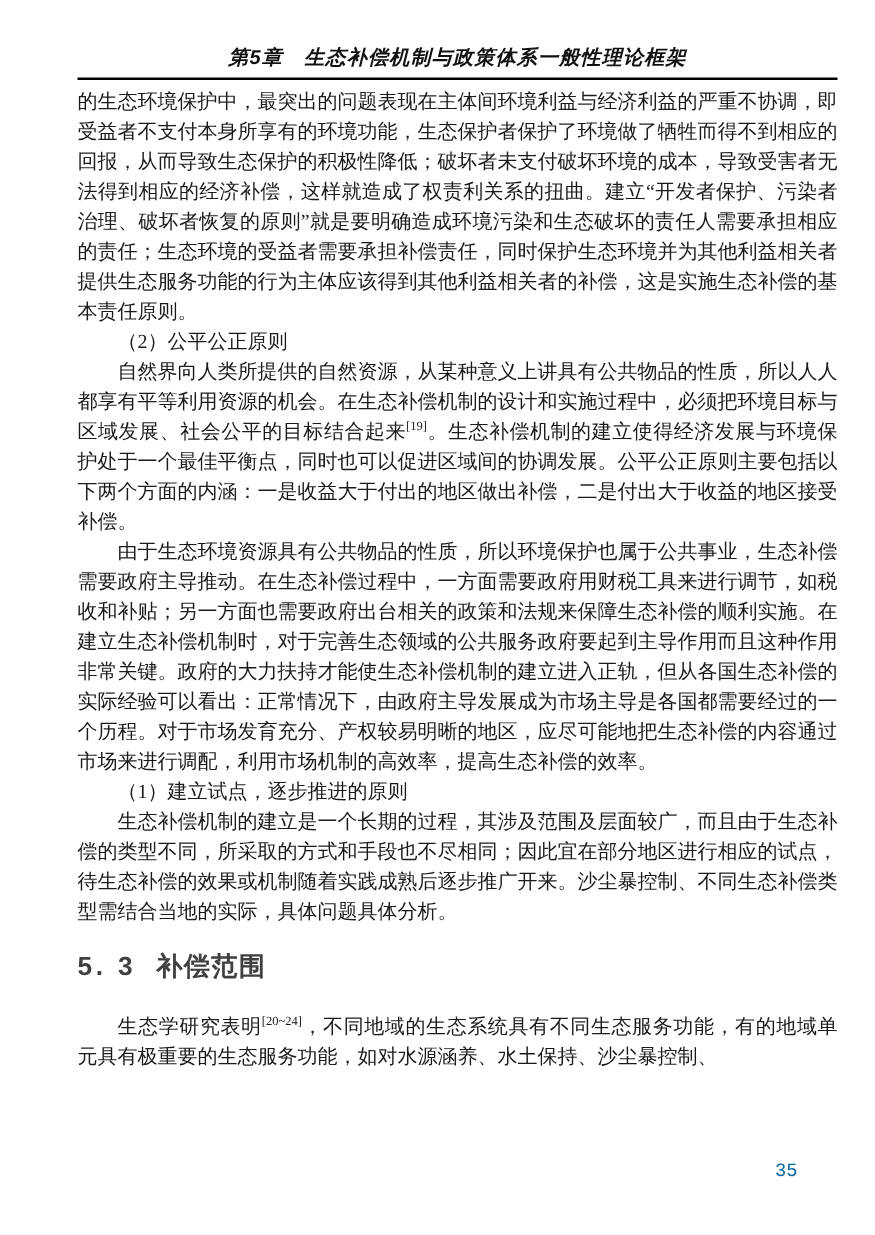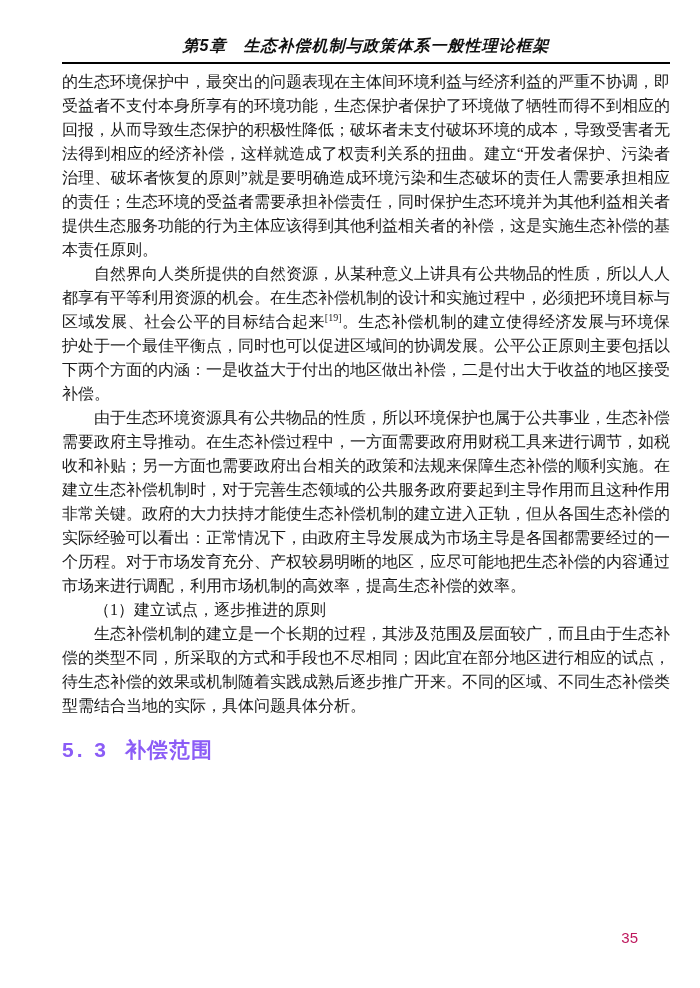--- a/index.html
+++ b/index.html
@@ -40,45 +40,47 @@
     font-size: 10px;
     line-height: 0;
     vertical-align: super;
     letter-spacing: 0;
   }
   .section-heading {
     margin: 20px 0 24px 0;
     font-family: "Liberation Sans", "DejaVu Sans", sans-serif;
     font-weight: bold;
     font-size: 21px;
-    color: #8b5cf6;
+    color: #404040;
     letter-spacing: 1px;
   }
   .section-number {
     margin-right: 16px;
     letter-spacing: 3px;
   }
   .page-number {
     position: absolute;
     right: 62px;
     bottom: 42px;
-    font-family: Liberation Sans, sans-serif;
+    font-family: Liberation Mono, monospace;
     font-size: 15px;
-    color: #be185d;
+    color: #0369a1;
   }
 </style>
 </head>
 <body>
 
 <div class="page">
   <div class="chapter-header">第5章　生态补偿机制与政策体系一般性理论框架</div>
 
   <div class="doc-body">
       <p class="para">的生态环境保护中，最突出的问题表现在主体间环境利益与经济利益的严重不协调，即受益者不支付本身所享有的环境功能，生态保护者保护了环境做了牺牲而得不到相应的回报，从而导致生态保护的积极性降低；破坏者未支付破坏环境的成本，导致受害者无法得到相应的经济补偿，这样就造成了权责利关系的扭曲。建立“开发者保护、污染者治理、破坏者恢复的原则”就是要明确造成环境污染和生态破坏的责任人需要承担相应的责任；生态环境的受益者需要承担补偿责任，同时保护生态环境并为其他利益相关者提供生态服务功能的行为主体应该得到其他利益相关者的补偿，这是实施生态补偿的基本责任原则。</p>
+      <p class="para indent">（2）公平公正原则</p>
       <p class="para indent">自然界向人类所提供的自然资源，从某种意义上讲具有公共物品的性质，所以人人都享有平等利用资源的机会。在生态补偿机制的设计和实施过程中，必须把环境目标与区域发展、社会公平的目标结合起来<sup class="cite">[19]</sup>。生态补偿机制的建立使得经济发展与环境保护处于一个最佳平衡点，同时也可以促进区域间的协调发展。公平公正原则主要包括以下两个方面的内涵：一是收益大于付出的地区做出补偿，二是付出大于收益的地区接受补偿。</p>
       <p class="para indent">由于生态环境资源具有公共物品的性质，所以环境保护也属于公共事业，生态补偿需要政府主导推动。在生态补偿过程中，一方面需要政府用财税工具来进行调节，如税收和补贴；另一方面也需要政府出台相关的政策和法规来保障生态补偿的顺利实施。在建立生态补偿机制时，对于完善生态领域的公共服务政府要起到主导作用而且这种作用非常关键。政府的大力扶持才能使生态补偿机制的建立进入正轨，但从各国生态补偿的实际经验可以看出：正常情况下，由政府主导发展成为市场主导是各国都需要经过的一个历程。对于市场发育充分、产权较易明晰的地区，应尽可能地把生态补偿的内容通过市场来进行调配，利用市场机制的高效率，提高生态补偿的效率。</p>
       <p class="para indent">（1）建立试点，逐步推进的原则</p>
-      <p class="para indent">生态补偿机制的建立是一个长期的过程，其涉及范围及层面较广，而且由于生态补偿的类型不同，所采取的方式和手段也不尽相同；因此宜在部分地区进行相应的试点，待生态补偿的效果或机制随着实践成熟后逐步推广开来。不同的区域、不同生态补偿类型需结合当地的实际，具体问题具体分析。</p>
+      <p class="para indent">生态补偿机制的建立是一个长期的过程，其涉及范围及层面较广，而且由于生态补偿的类型不同，所采取的方式和手段也不尽相同；因此宜在部分地区进行相应的试点，待生态补偿的效果或机制随着实践成熟后逐步推广开来。沙尘暴控制、不同生态补偿类型需结合当地的实际，具体问题具体分析。</p>
       <h2 class="section-heading"><span class="section-number">5. 3</span><span class="section-title">补偿范围</span></h2>
+      <p class="para indent">生态学研究表明<sup class="cite">[20~24]</sup>，不同地域的生态系统具有不同生态服务功能，有的地域单元具有极重要的生态服务功能，如对水源涵养、水土保持、沙尘暴控制、</p>
     </div>
 </div>
 
 <div class="page-number">35</div>
 
 </body></html>

